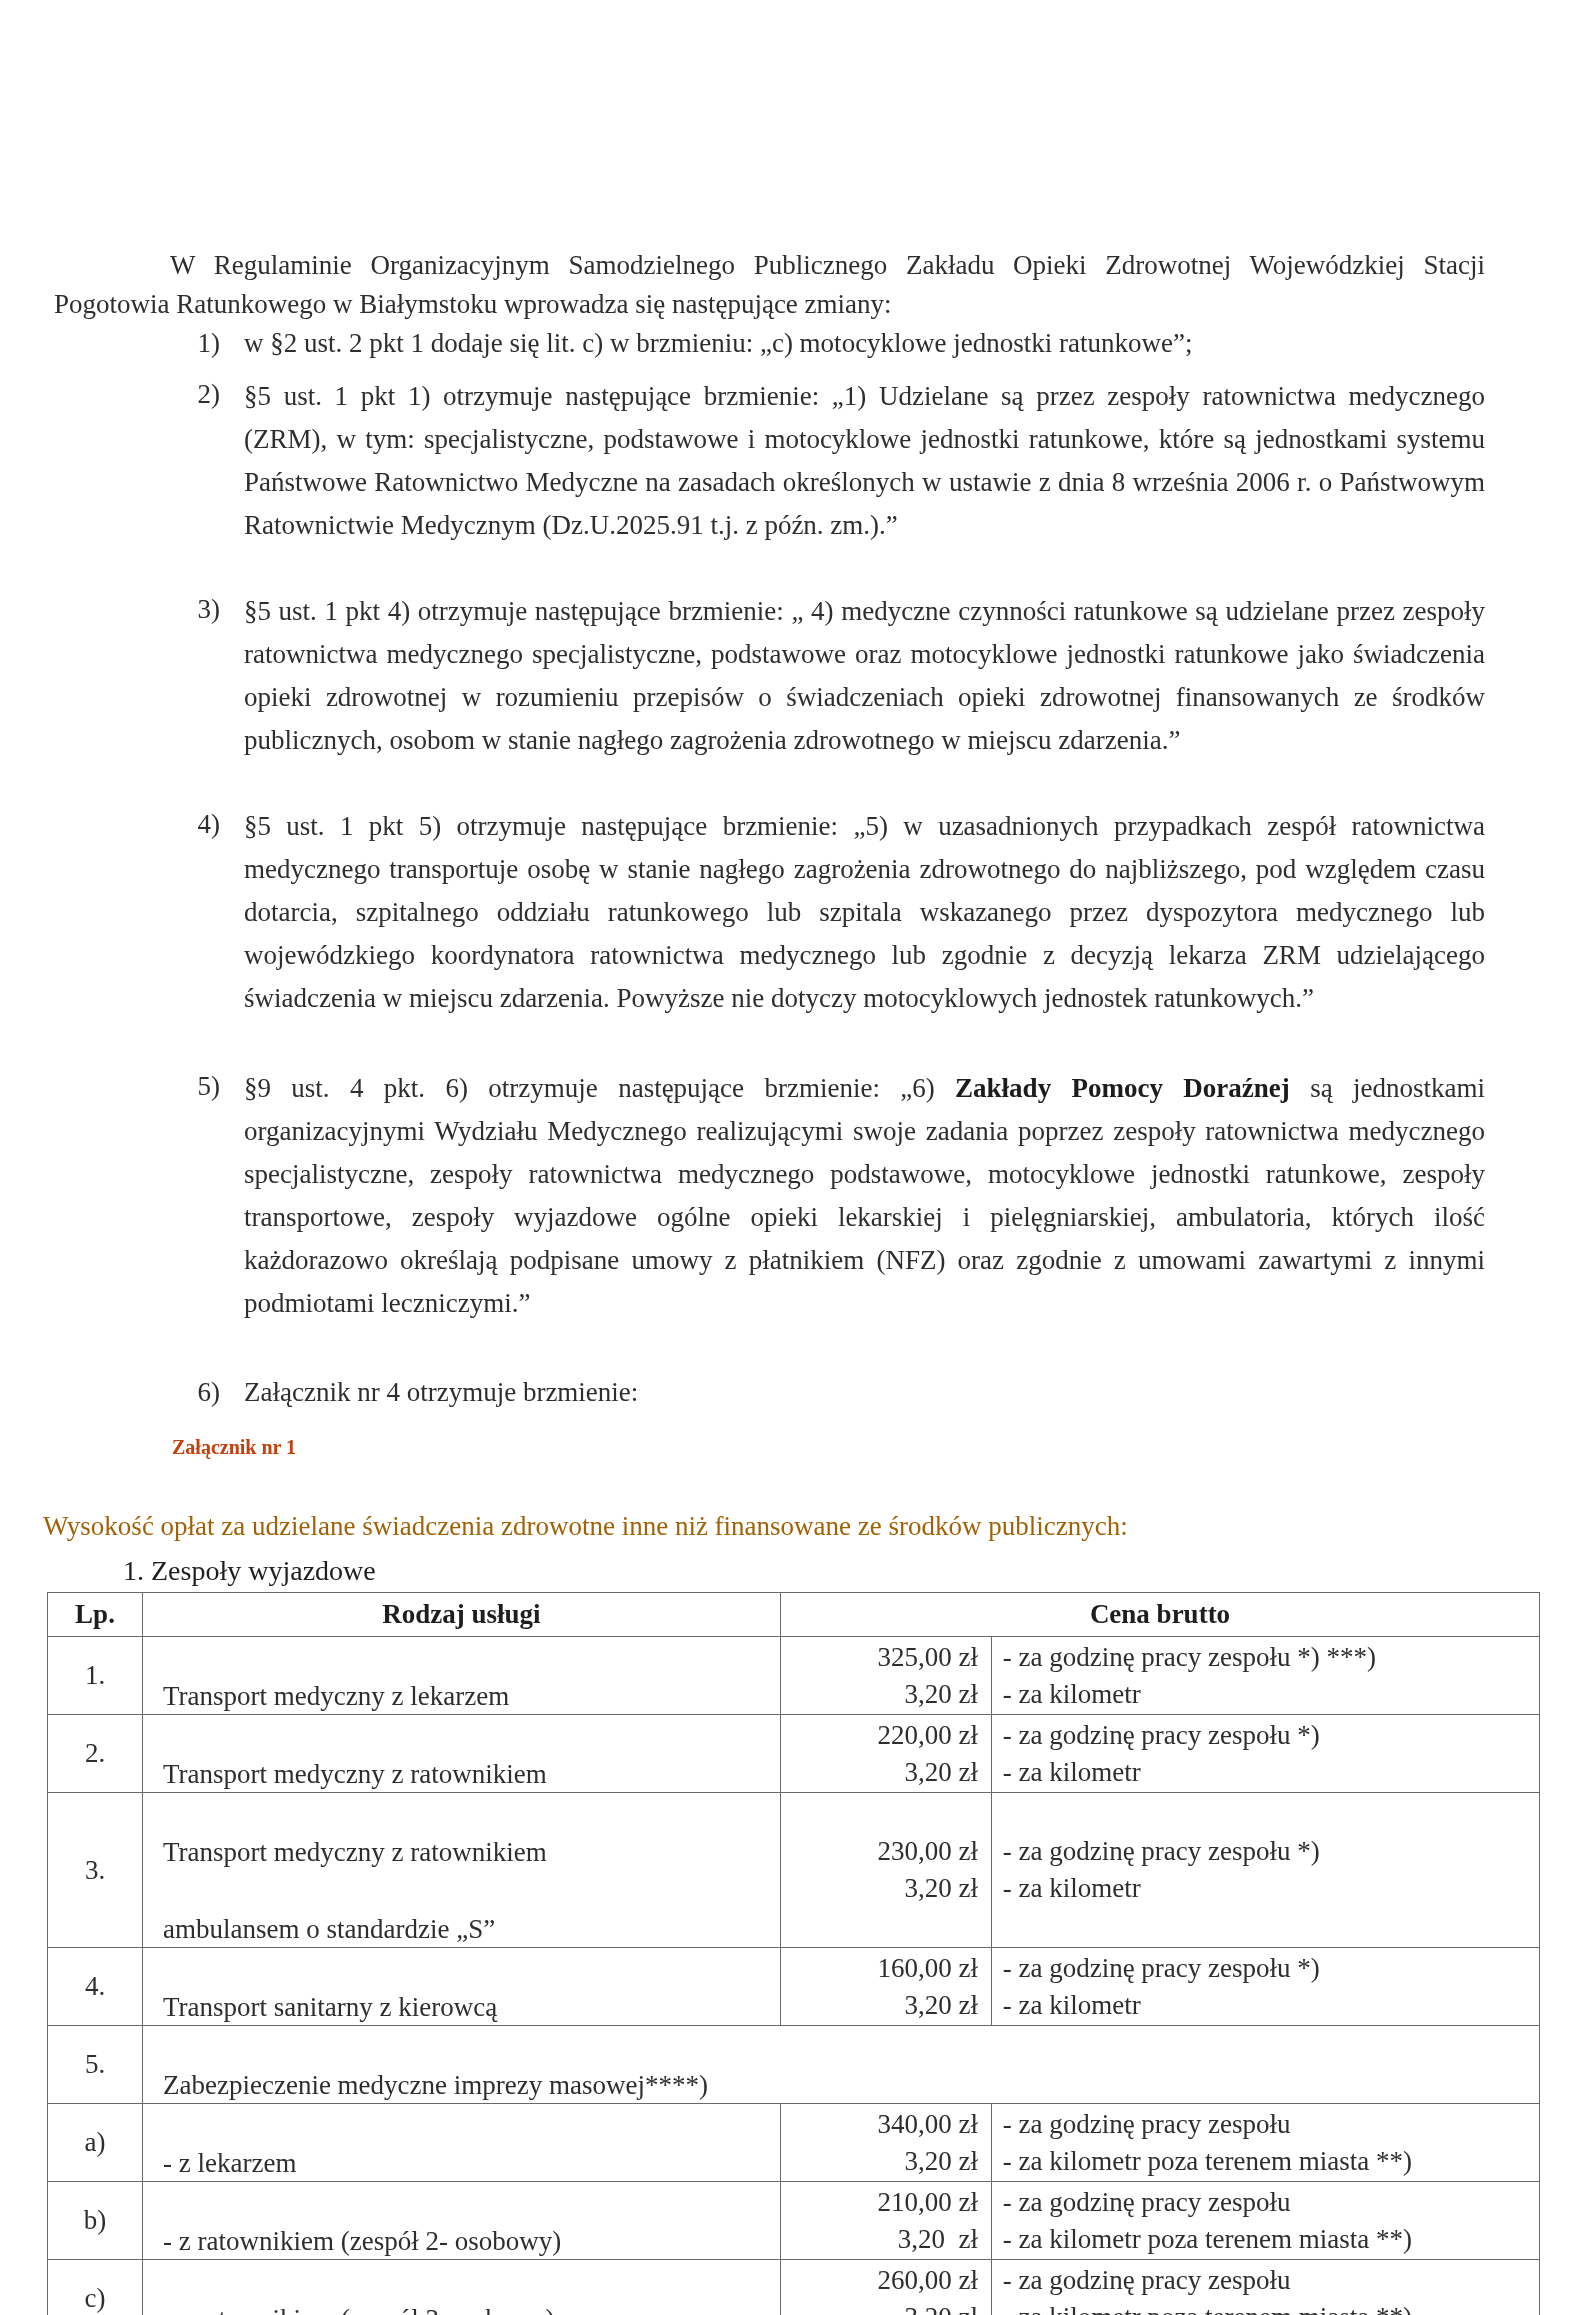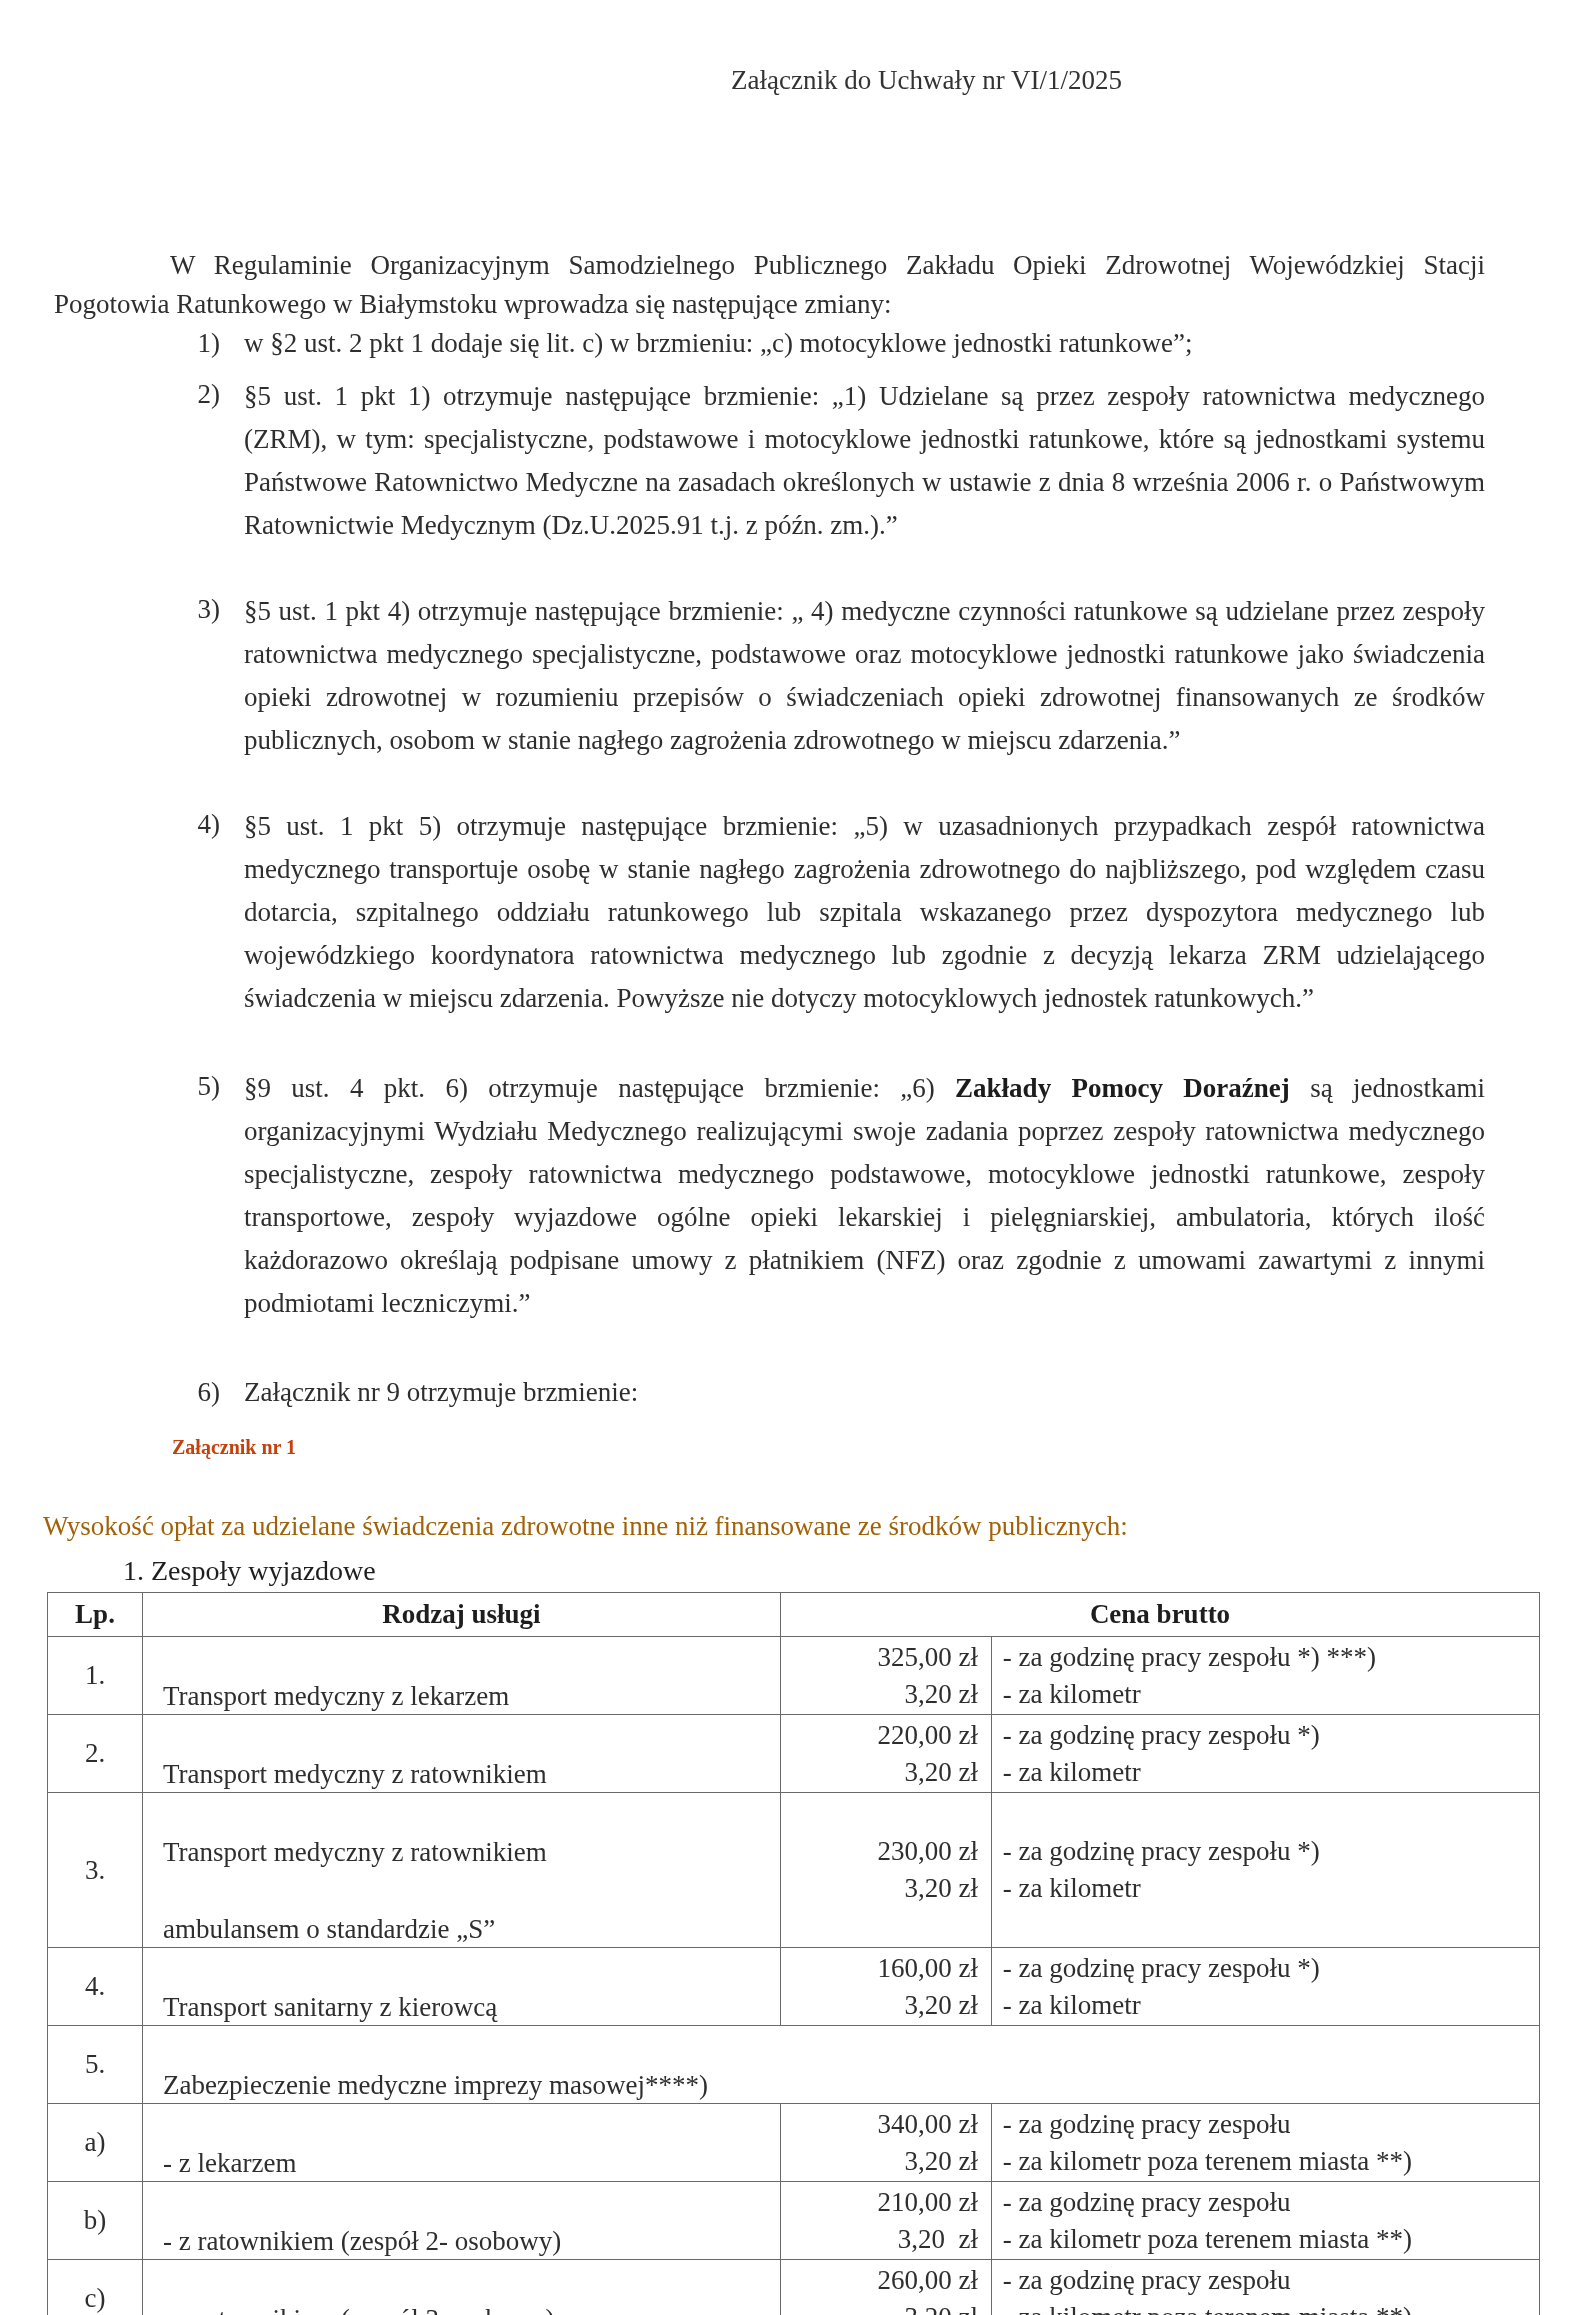--- a/index.html
+++ b/index.html
@@ -38,21 +38,20 @@
   .c-price { width: 197px; text-align: right; padding-right: 12.7px !important; line-height: 37px; }
   .c-unit { text-align: left; padding-left: 11px !important; line-height: 37px; }
   .row2 td { height: 76px; }
   .row-single td { height: 76px; }
   .name-line { display: block; line-height: 36px; margin-top: 41px; }
 </style>
 </head>
 <body>
 
 <div class="abs header-note">
-  <div>Załącznik do Uchwały nr VI/1/2025</div>
 </div>
 
 <div class="abs para intro">W Regulaminie Organizacyjnym Samodzielnego Publicznego Zakładu Opieki Zdrowotnej Wojewódzkiej Stacji Pogotowia Ratunkowego w Białymstoku wprowadza się następujące zmiany:</div>
 
 <div class="abs para item" style="top:324px;">
   <span class="abs" style="left:-3.6px;top:0;">1)</span>
   <div class="item-text just-last" style="width:1241px;">w §2 ust. 2 pkt 1 dodaje się lit. c) w brzmieniu: „c) motocyklowe jednostki ratunkowe”;</div>
 </div>
 
 <div class="abs para item" style="top:375px;">
@@ -70,21 +69,21 @@
   <div class="item-text just-last" style="line-height:43px;">§5 ust. 1 pkt 5) otrzymuje następujące brzmienie: „5) w uzasadnionych przypadkach zespół ratownictwa medycznego transportuje osobę w stanie nagłego zagrożenia zdrowotnego do najbliższego, pod względem czasu dotarcia, szpitalnego oddziału ratunkowego lub szpitala wskazanego przez dyspozytora medycznego lub wojewódzkiego koordynatora ratownictwa medycznego lub zgodnie z decyzją lekarza ZRM udzielającego świadczenia w miejscu zdarzenia. Powyższe nie dotyczy motocyklowych jednostek ratunkowych.”</div>
 </div>
 
 <div class="abs para item" style="top:1067px;">
   <span class="abs" style="left:-3.6px;top:0;">5)</span>
   <div class="item-text just-last" style="line-height:43px;"><span>§9 ust. 4 pkt. 6) otrzymuje następujące brzmienie: „6) </span><b class="bold">Zakłady Pomocy Doraźnej</b><span> są jednostkami organizacyjnymi Wydziału Medycznego realizującymi swoje zadania poprzez zespoły ratownictwa medycznego specjalistyczne, zespoły ratownictwa medycznego podstawowe, motocyklowe jednostki ratunkowe, zespoły transportowe, zespoły wyjazdowe ogólne opieki lekarskiej i pielęgniarskiej, ambulatoria, których ilość każdorazowo określają podpisane umowy z płatnikiem (NFZ) oraz zgodnie z umowami zawartymi z innymi podmiotami leczniczymi.”</span></div>
 </div>
 
 <div class="abs para item" style="top:1373px;">
   <span class="abs" style="left:-3.6px;top:0;">6)</span>
-  <div class="item-text just-last">Załącznik nr 9 otrzymuje brzmienie:</div>
+  <div class="item-text just-last">Załącznik nr 4 otrzymuje brzmienie:</div>
 </div>
 
 <div class="abs zal-title">Załącznik nr 1</div>
 <div class="abs zal-sub">Wysokość opłat za udzielane świadczenia zdrowotne inne niż finansowane ze środków publicznych:</div>
 <div class="abs sec-title">1.  Zespoły wyjazdowe</div>
 
 <table class="fees">
   <thead>
     <tr>
       <th class="c-lp">Lp.</th>

